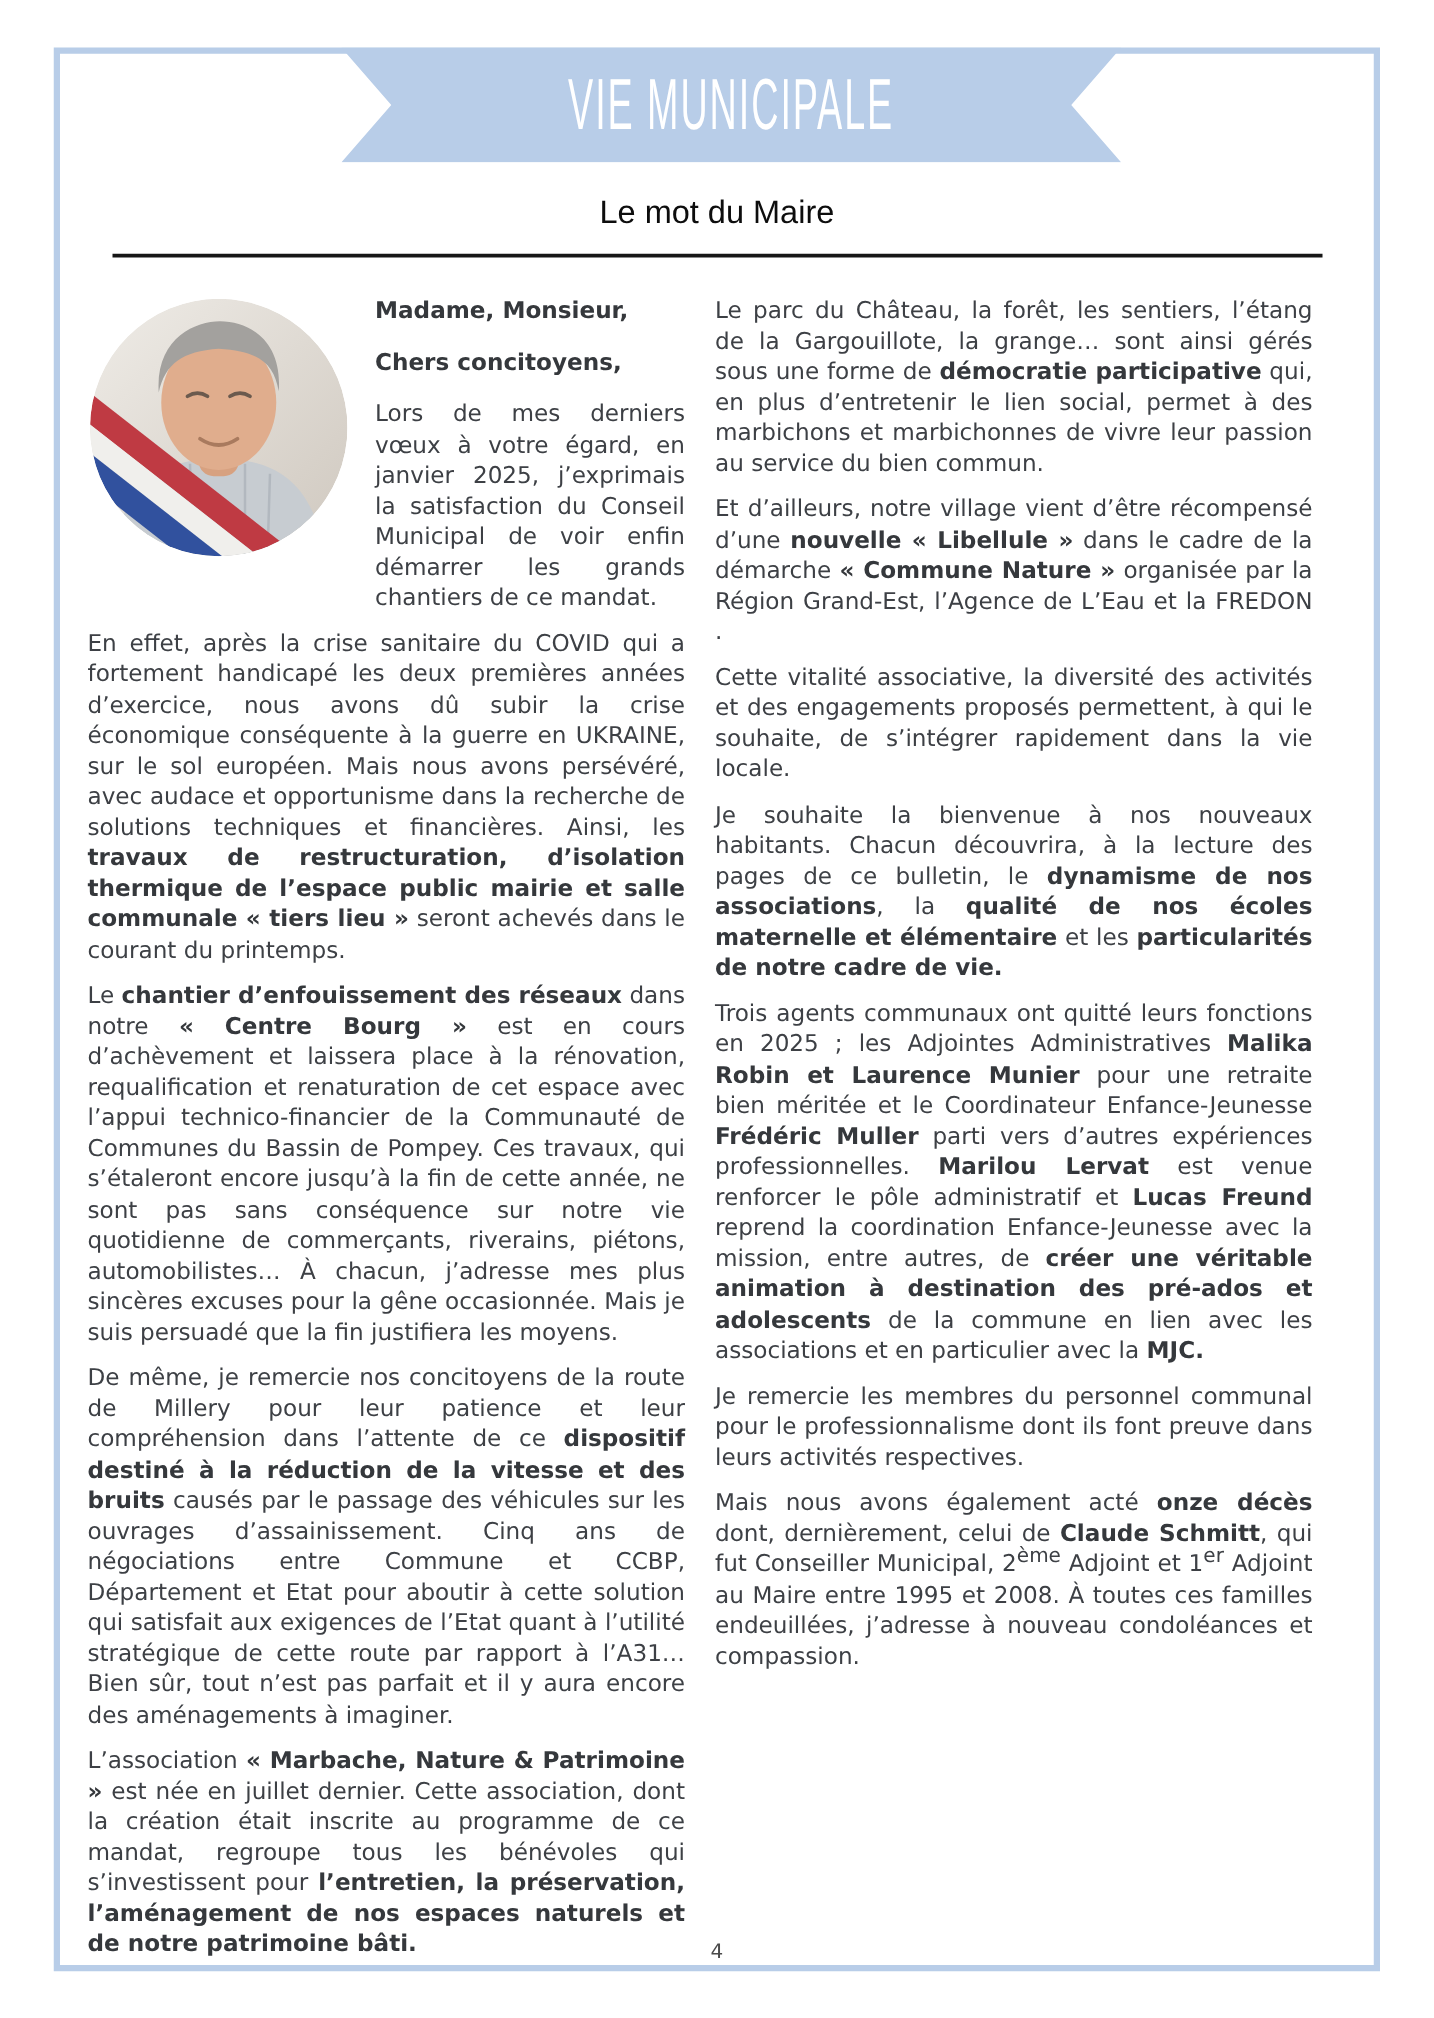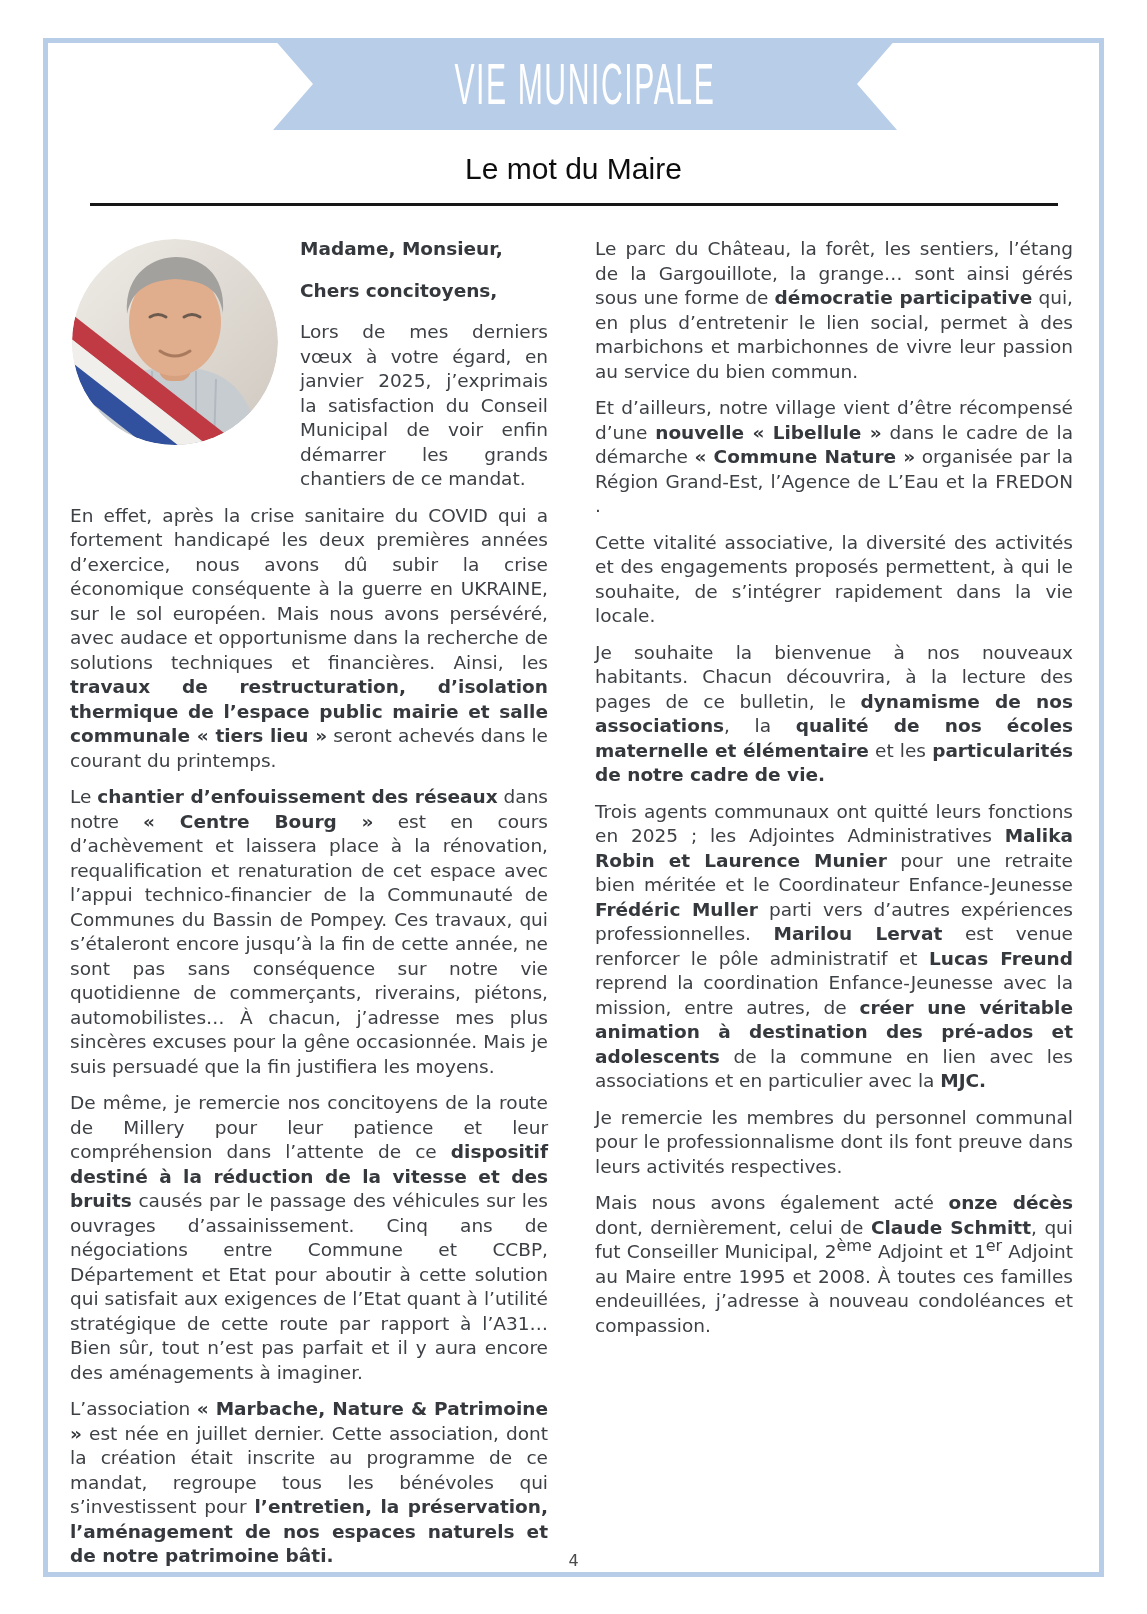--- a/index.html
+++ b/index.html
@@ -26,29 +26,29 @@
     font-family:"Liberation Sans",sans-serif;
     font-size:58px;line-height:1;font-weight:400;
     letter-spacing:3px;white-space:nowrap;
     transform:scaleX(0.52);
   }
   .page-title{
     margin:152px 0 0 0;
     text-align:center;
     font-family:"Liberation Sans",sans-serif;
     font-weight:400;
-    font-size:30px;line-height:34px;
+    font-size:26px;line-height:34px;
     color:#0d0d0d;
   }
   .title-rule{
     width:968px;height:3px;background:#161616;border:0;
     margin:17px auto 0 auto;
   }
   .columns{
-    display:flex;gap:47px;
+    display:flex;gap:24px;
     padding:0 74px 0 70px;
     margin-top:31px;
   }
   .col{
     width:478px;
     font-size:18.5px;line-height:24.5px;
     text-align:justify;
   }
   .col p{margin:0 0 12px 0;}
   .col p.salute{margin:0 0 17px 0;text-align:left;}

